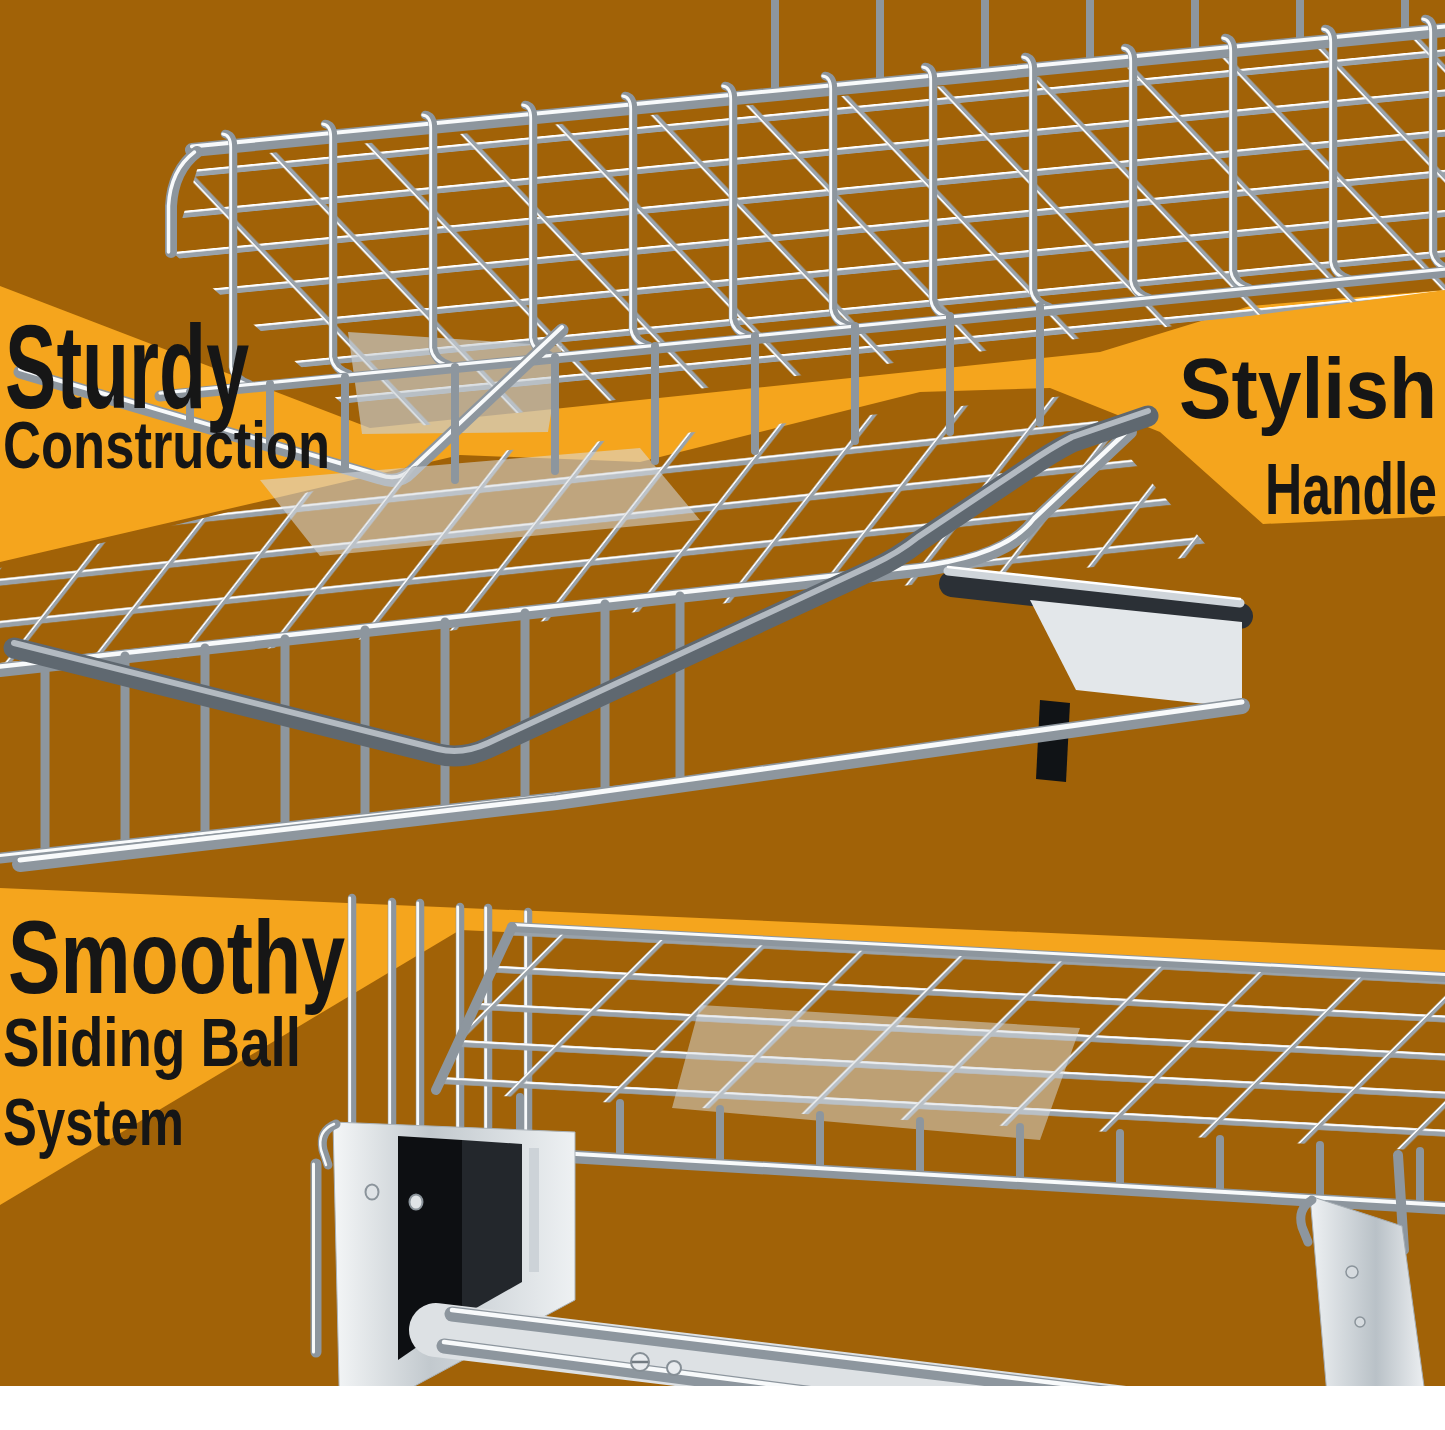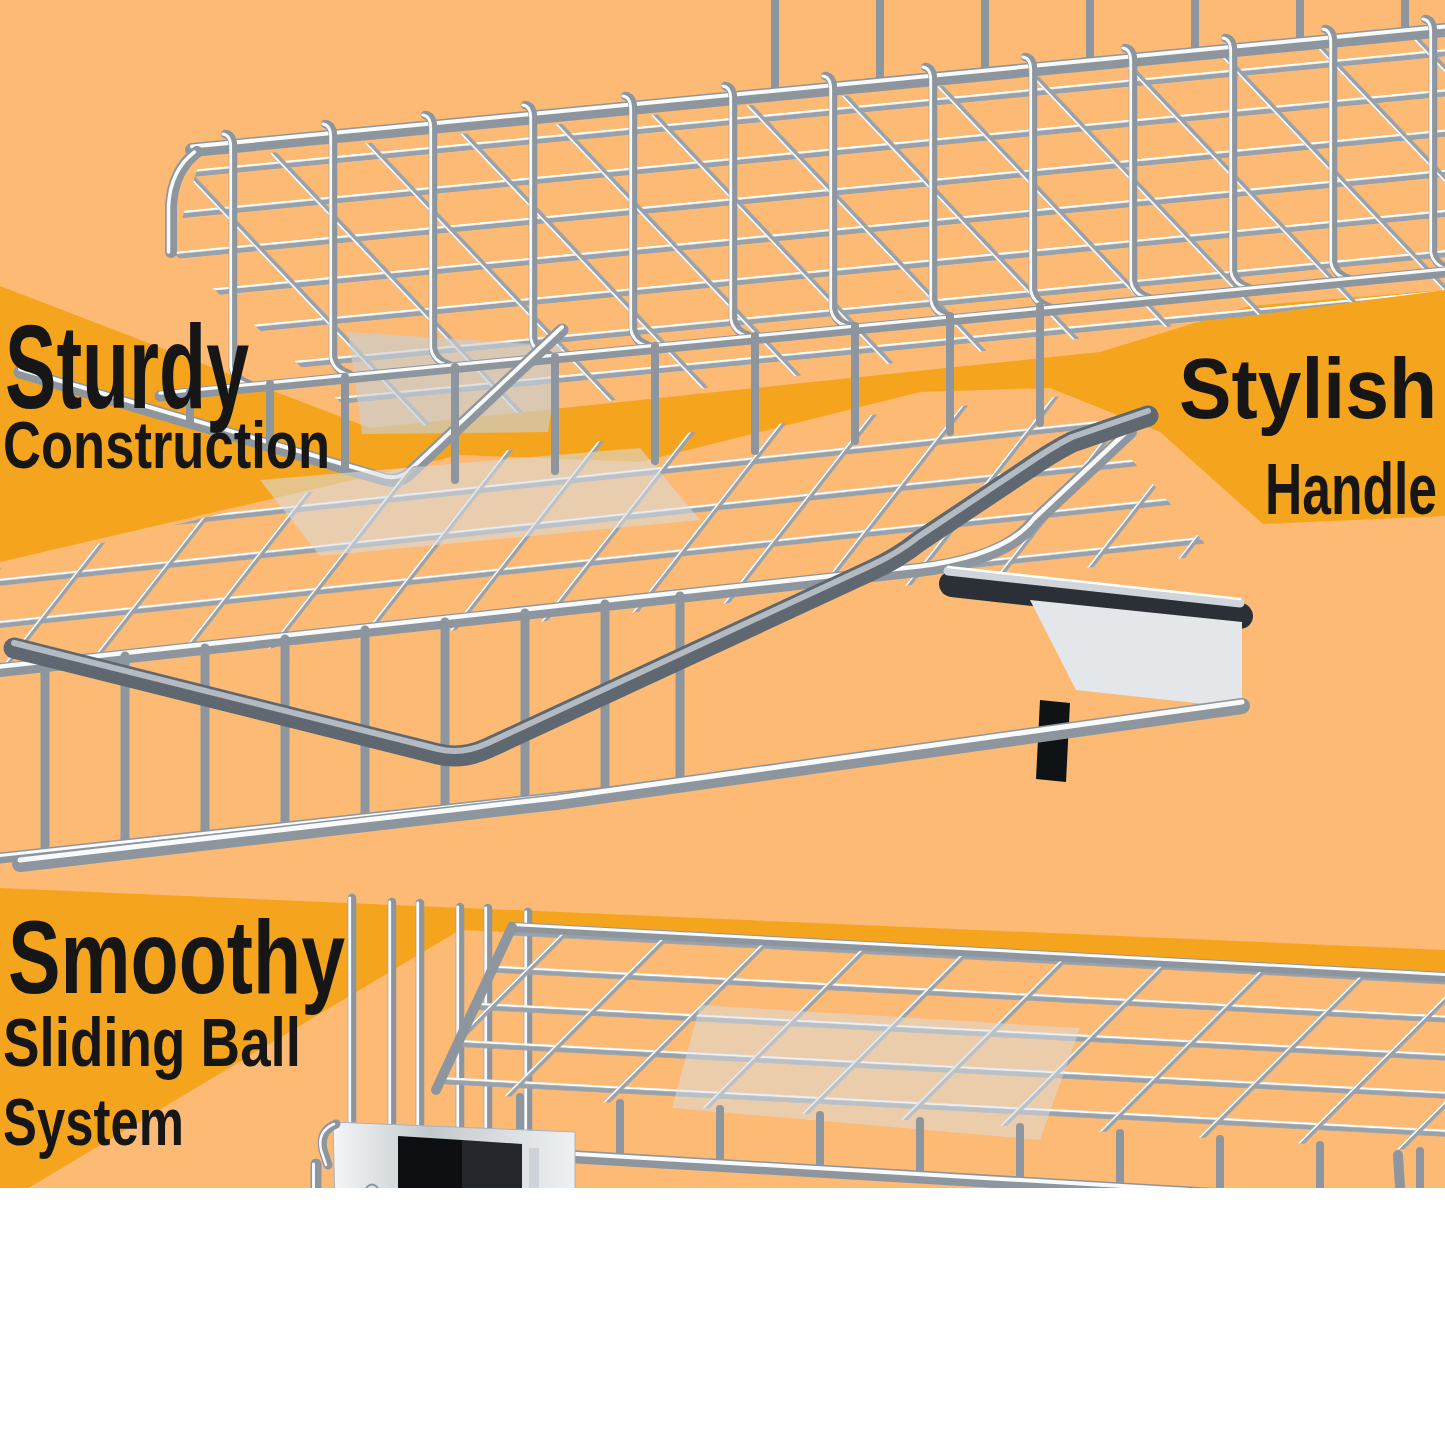--- a/index.html
+++ b/index.html
@@ -1,16 +1,16 @@
 <!DOCTYPE html>
 <html><head>
 <meta charset="utf-8">
 <style>
   html,body{margin:0;padding:0;background:#ffffff;}
-  .stage{position:relative;width:1445px;height:1188px;background:#fdba74;overflow:hidden;
+  .stage{position:relative;width:1445px;height:1386px;background:#a16207;overflow:hidden;
          font-family:"Liberation Sans",sans-serif;}
   svg{display:block;}
   .tb{fill:none;stroke:#8d969e;stroke-linecap:round;stroke-linejoin:round;}
   .th{fill:none;stroke:#f8fafb;stroke-linecap:round;stroke-linejoin:round;}
   .hb{fill:none;stroke:#5f6870;stroke-linecap:round;stroke-linejoin:round;}
   .hh{fill:none;stroke:#b3bac1;stroke-linecap:round;stroke-linejoin:round;}
   .mb{stroke:#99a2aa;stroke-width:7;}
   .mh{stroke:#ffffff;stroke-width:2.2;}
   .banner-text{font-weight:bold;}
 </style>

